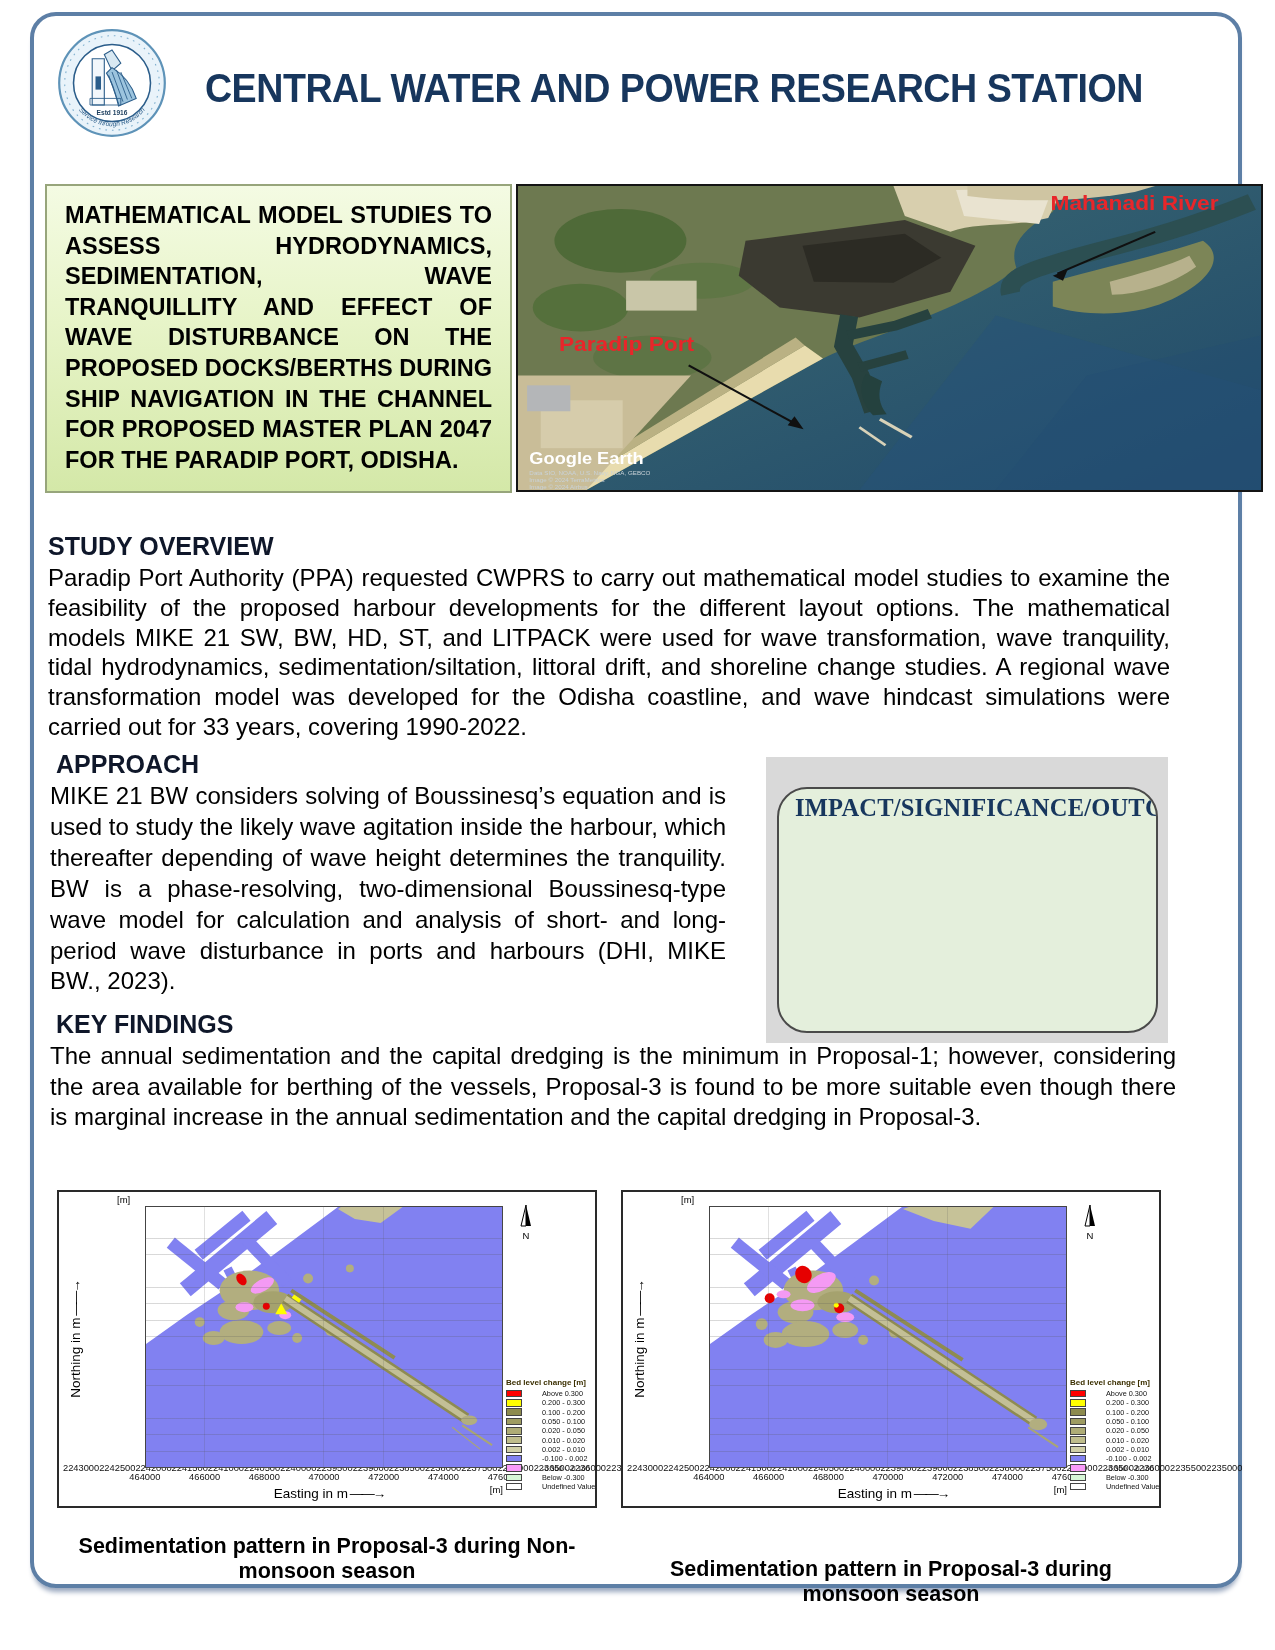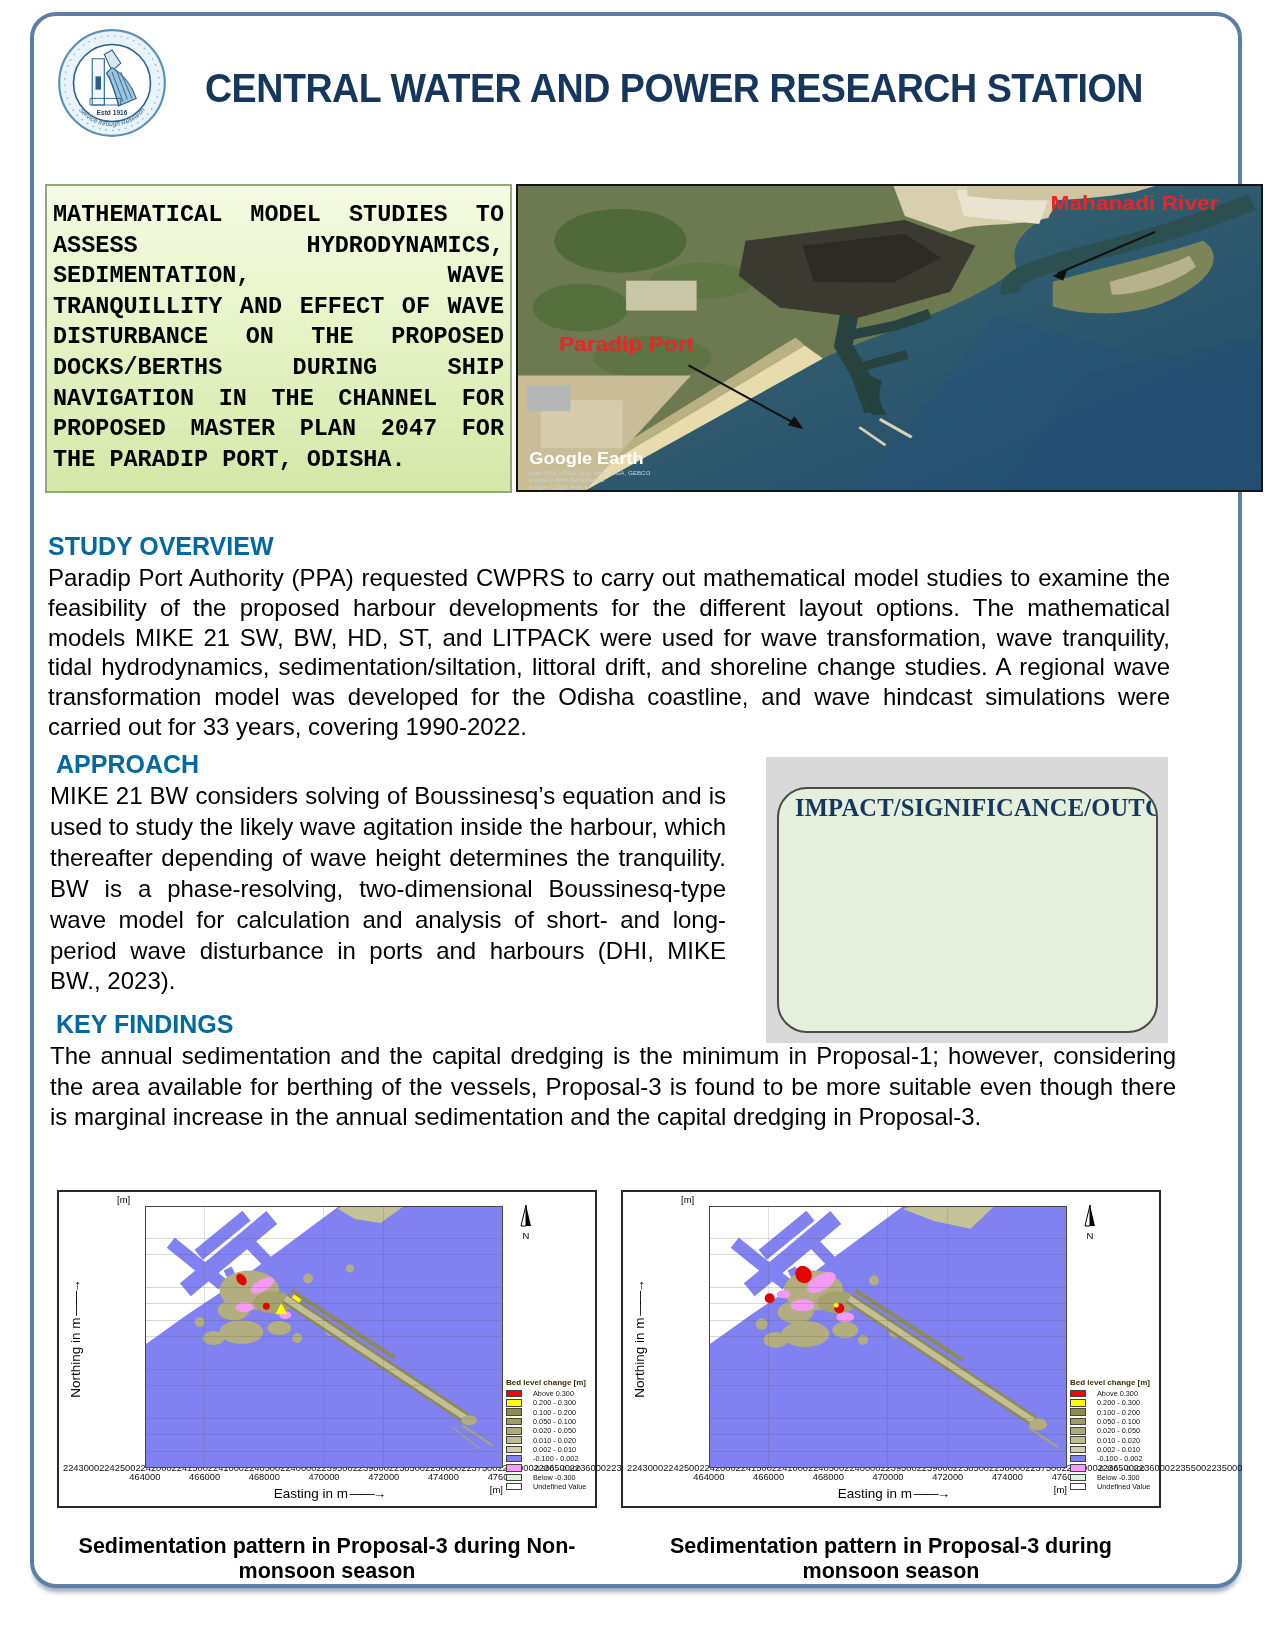--- a/index.html
+++ b/index.html
@@ -9,27 +9,27 @@
            border:4px solid #5d7fa6; border-radius:26px;
            box-shadow:0 7px 5px -3px #9aa8bf; }
   
   .logo { position:absolute; left:57px; top:28px; width:110px; height:110px; }
   .main-title { position:absolute; left:175px; top:66px; width:970px; text-align:center;
                 font-size:40px; font-weight:bold; color:#17365d; white-space:nowrap; }
   .main-title .squeeze { display:inline-block; transform:scaleX(.94); transform-origin:center; letter-spacing:-.5px; }
   
   .title-box { position:absolute; left:45px; top:184px; width:467px; height:309px;
                border:2px solid #97a57b; background:linear-gradient(to bottom,#f4fbe3 0%,#e7f4c8 45%,#d4e8a8 100%);
-               padding:14px 6px; overflow:hidden;font-family:Liberation Mono, monospace; }
+               padding:14px 18px; overflow:hidden; }
   .title-box p { font-size:23.5px; font-weight:bold; line-height:30.6px; text-align:justify; }
   
   .satellite { position:absolute; left:516px; top:184px; width:747px; height:308px; border:2px solid #141414; background:#2e5a6e; }
   .satellite svg { display:block; width:100%; height:100%; }
   
-  .sec-h { position:absolute; font-size:25px; font-weight:bold; color:#0369a1; }
+  .sec-h { position:absolute; font-size:25px; font-weight:bold; color:#0f172a; }
   .sec-p { position:absolute; font-size:24px; line-height:29.8px; text-align:justify; }
   
   .impact-outer { position:absolute; left:766px; top:757px; width:402px; height:286px; background:#d9d9d9; }
   .impact-inner { position:absolute; left:11px; top:30px; width:381px; height:246px; background:#e4efdc;
                   border:2.5px solid #4a4a4a; border-radius:30px; padding:5px 12px 4px 12px; overflow:hidden; }
   .impact-inner h3 { font-family:"Liberation Serif", serif; font-size:24.5px; color:#17365d; letter-spacing:.2px; padding-left:4px; }
   .impact-inner p { font-size:23px; line-height:27.9px; text-align:justify; }
   
   .chart { position:absolute; top:1190px; width:540px; height:318px; border:2px solid #2a2a2a; background:#fff; }
   .chart.left { left:57px; } .chart.right { left:621px; }
@@ -47,25 +47,25 @@
   .ylabel::after { content:" \2014\2014\2192"; letter-spacing:-2px; }
   .xticks { position:absolute; left:56px; top:280px; width:418px; display:flex; justify-content:space-between; }
   .xticks span { width:60px; text-align:center; font-size:9.3px; color:#111; }
   .unit-x { position:absolute; left:408px; top:292px; width:36px; text-align:right; font-size:9.5px; }
   .xlabel { position:absolute; left:150px; top:294px; width:240px; text-align:center; font-size:13.5px; }
   .xlabel::after { content:" \2014\2014\2192"; letter-spacing:-2px; }
   .north { position:absolute; left:452px; top:12px; width:30px; text-align:center; }
   .north .n-letter { font-size:9.5px; display:block; margin-top:-2px; }
   .legend { position:absolute; left:447px; top:186px; width:92px; }
   .legend-title { font-size:8px; font-weight:bold; color:#3b2f00; margin-bottom:2px; white-space:nowrap; }
-  .legend-row { display:flex; align-items:center; gap:11px; height:9.3px; }
+  .legend-row { display:flex; align-items:center; gap:20px; height:9.3px; }
   .legend-row .swatch { width:16px; height:7.5px; border:.6px solid #444; flex:0 0 auto; }
   .legend-row .lg-label { font-size:7.3px; white-space:nowrap; color:#111; }
   .caption { position:absolute; top:1534px; width:540px; text-align:center; font-size:21.5px; font-weight:bold; }
-  .caption.left { left:57px; } .caption.right { left:621px; }
+  .caption.left { left:57px; } .caption.right { left:621px;margin-top:23px; }
 </style>
 </head>
 <body>
 
 <div class="page">
   <div class="frame"></div>
 
   <svg class="logo" viewBox="0 0 100 100">
     <circle cx="50" cy="50" r="48" fill="#e9f3fa" stroke="#5e93b8" stroke-width="2"></circle>
     <circle cx="50" cy="50" r="43" fill="none" stroke="#7fb0cf" stroke-width="1" stroke-dasharray="1.5,4.5"></circle>

